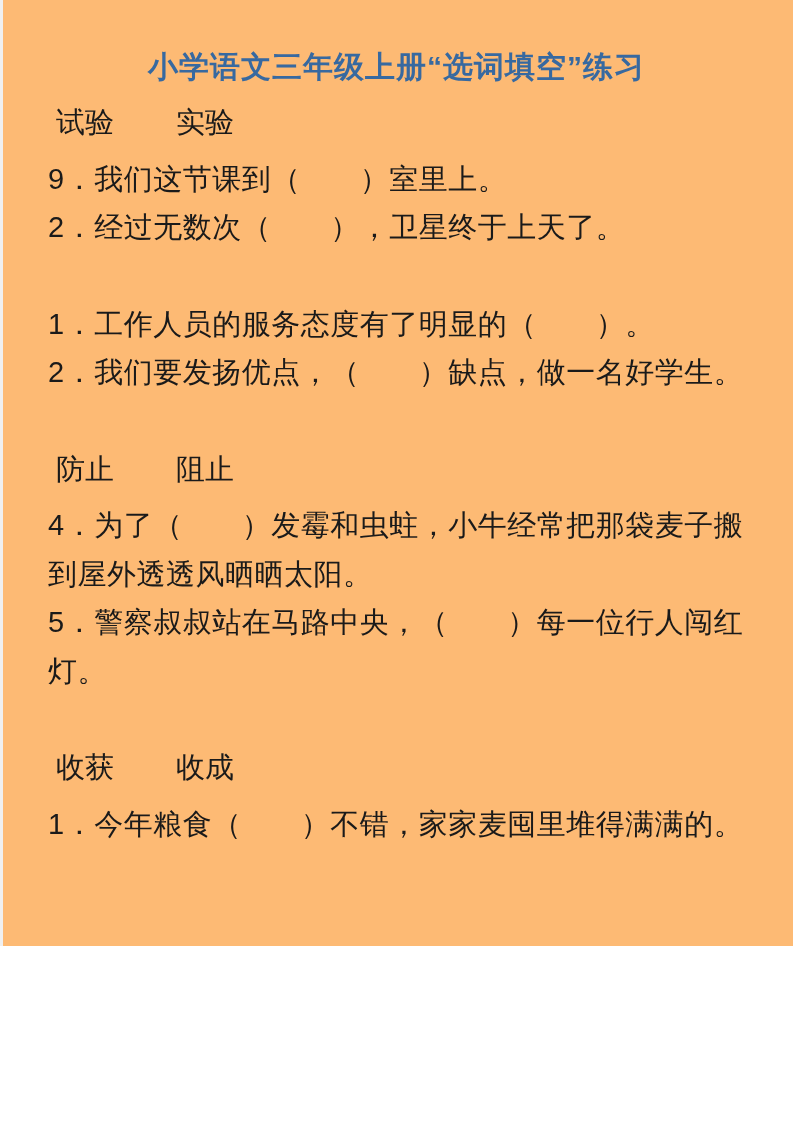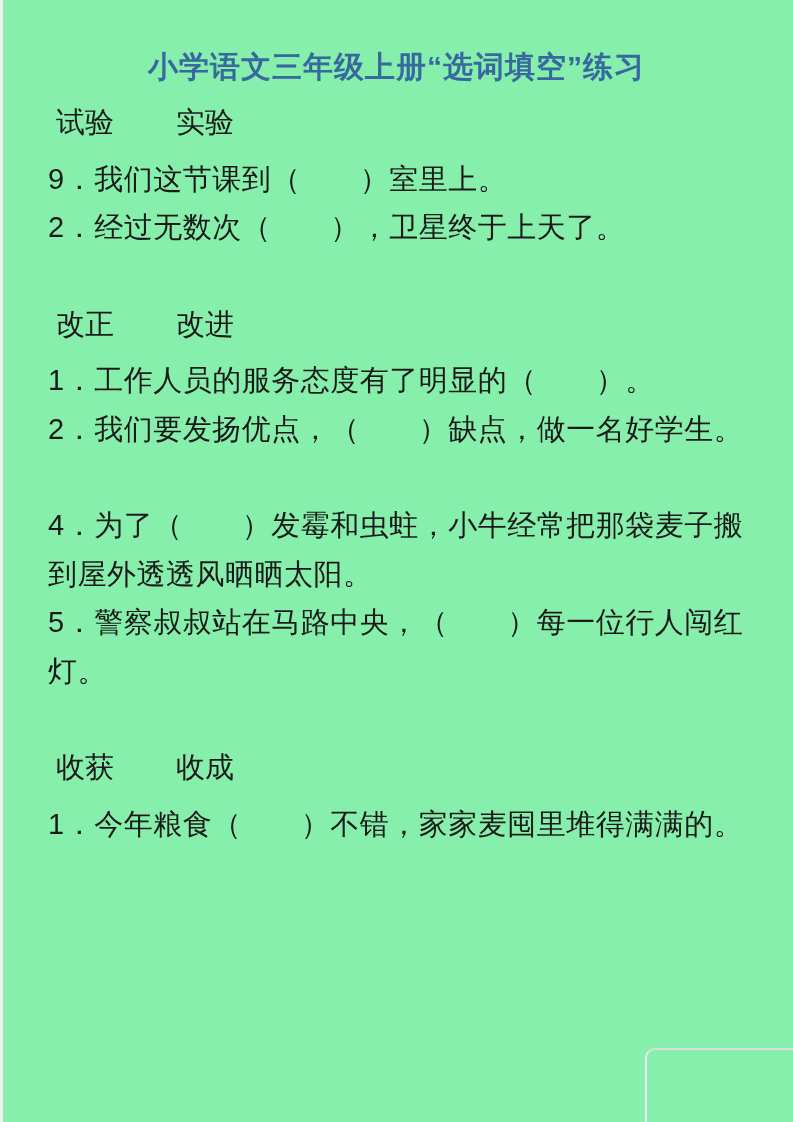--- a/index.html
+++ b/index.html
@@ -4,23 +4,23 @@
 <style>
   html, body {
     margin: 0;
     padding: 0;
     background: #ffffff;
     font-family: "Liberation Sans", sans-serif;
   }
   .page {
     position: relative;
     width: 793px;
-    height: 1122px;
+    height: 946px;
     margin: 0 auto;
-    background: #86efac;
+    background: #fdba74;
     overflow: hidden;
     box-sizing: border-box;
     padding: 46px 48px 0 48px;
     color: #1a1a1a;
   }
   .edge-strip {
     position: absolute;
     left: 0;
     top: 0;
     width: 3px;
@@ -75,31 +75,31 @@
           <span class="word">实验</span>
         </p>
     <div class="questions">
           <p class="question">9．我们这节课到（　　）室里上。</p>
           <p class="question">2．经过无数次（　　），卫星终于上天了。</p>
         </div>
   </section>
 
 
   <section class="word-section">
-    <p class="word-pair">
-          <span class="word">改正</span>
-          <span class="word">改进</span>
-        </p>
     <div class="questions">
           <p class="question">1．工作人员的服务态度有了明显的（　　）。</p>
           <p class="question">2．我们要发扬优点，（　　）缺点，做一名好学生。</p>
         </div>
   </section>
 
   <section class="word-section">
+    <p class="word-pair">
+          <span class="word">防止</span>
+          <span class="word">阻止</span>
+        </p>
     <div class="questions">
           <p class="question">4．为了（　　）发霉和虫蛀，小牛经常把那袋麦子搬到屋外透透风晒晒太阳。</p>
           <p class="question">5．警察叔叔站在马路中央，（　　）每一位行人闯红灯。</p>
         </div>
   </section>
 
   <section class="word-section">
     <p class="word-pair">
           <span class="word">收获</span>
           <span class="word">收成</span>

